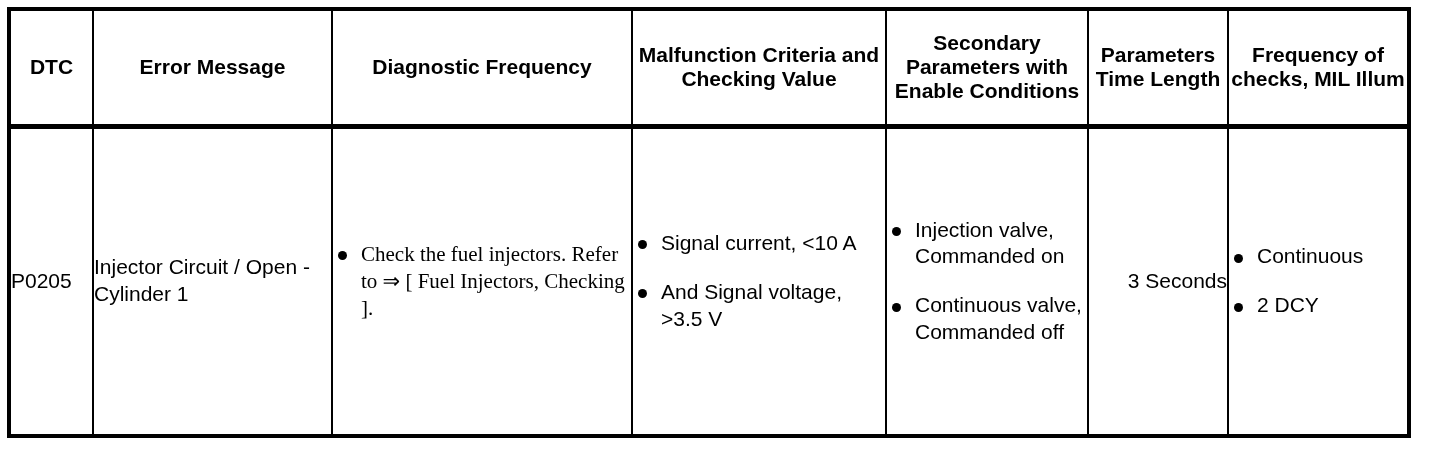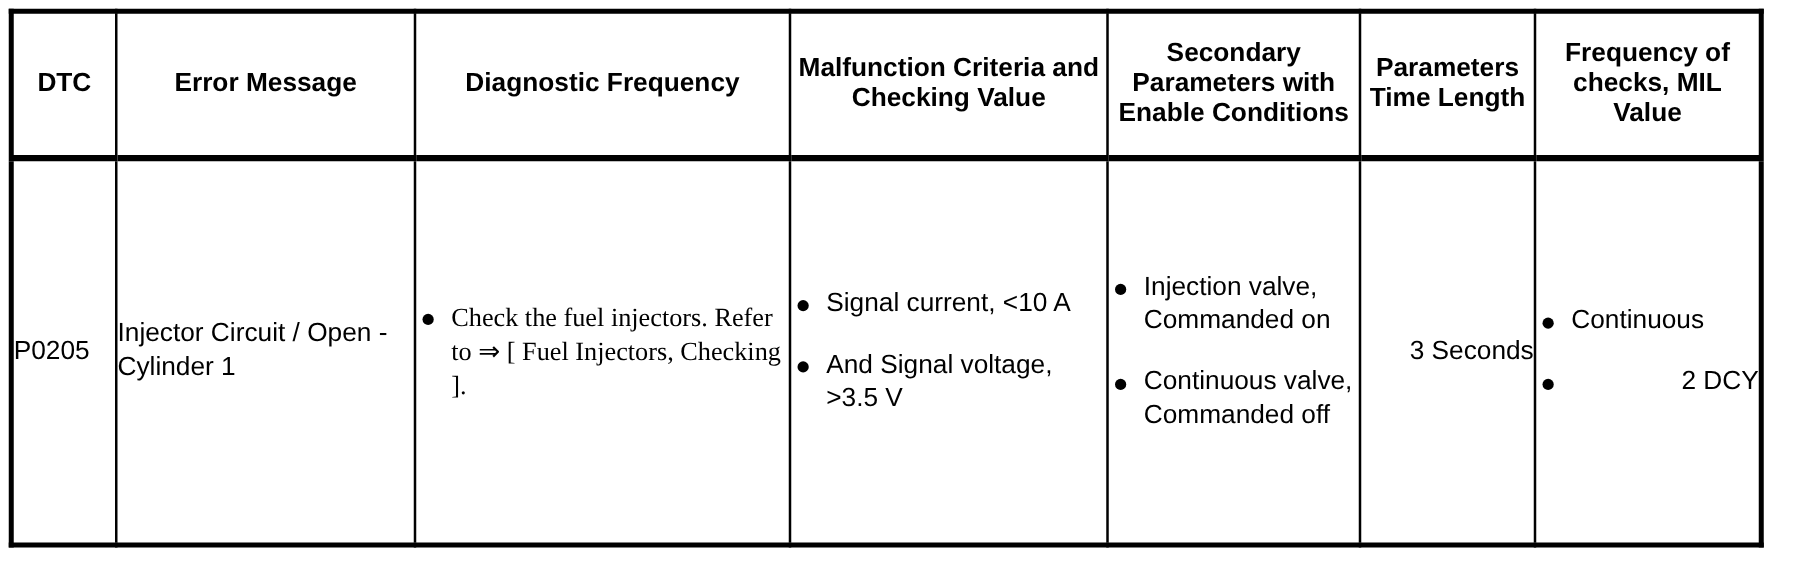--- a/index.html
+++ b/index.html
@@ -103,21 +103,21 @@
     background: #000000;
     border-radius: 50%;
   }
 
   .list-diag  { padding-left: 22px; font-family: Liberation Serif, serif; }
   .list-malf  { padding-left: 14px; }
   .list-sec   { padding-left: 10px; }
   .list-freq  { padding-left: 22px; }
 
   .list-sec li + li { margin-top: 26px; }
-  .list-freq li + li { margin-top: 20px; text-align: right; }
+  .list-freq li + li { margin-top: 20px; }
 </style>
 </head>
 <body>
 
 <div class="table-wrap">
   <table class="dtc-table">
     <colgroup>
       <col class="col-dtc">
       <col class="col-error">
       <col class="col-diag">
@@ -127,21 +127,21 @@
       <col class="col-freq">
     </colgroup>
     <thead>
       <tr>
         <th>DTC</th>
         <th>Error Message</th>
         <th>Diagnostic Frequency</th>
         <th>Malfunction Criteria and Checking Value</th>
         <th>Secondary Parameters with Enable Conditions</th>
         <th>Parameters Time Length</th>
-        <th>Frequency of checks, MIL Value</th>
+        <th>Frequency of checks, MIL Illum</th>
       </tr>
     </thead>
     <tbody>
       <tr>
 
         <td class="cell-dtc">
           <span>P0205</span>
         </td>
 
         <td class="cell-error">

